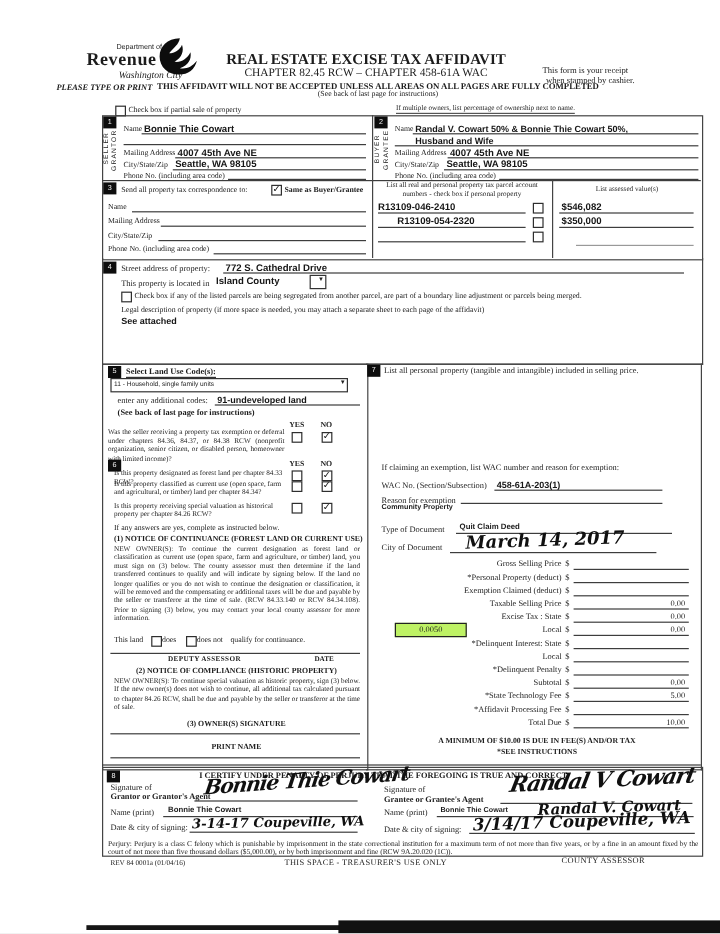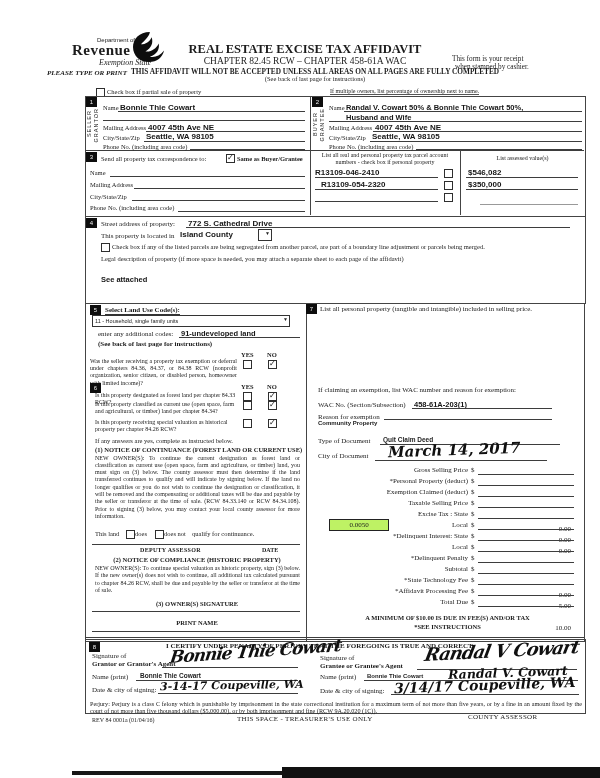--- a/index.html
+++ b/index.html
@@ -23,34 +23,34 @@
   .val{font-family:Liberation Sans, sans-serif;font-size:7.5px;font-weight:bold;color:#161616;}
   .val8{font-family:"Liberation Sans",sans-serif;font-size:8px;font-weight:bold;color:#161616;}
   .hand{font-family:"DejaVu Serif",serif;font-style:italic;font-weight:bold;color:#101010;}
   .ctr{text-align:center;}
   .drop{position:absolute;border:1px solid #333;background:#fff;}
   .droparrow::after{content:"▼";position:absolute;right:1px;top:1px;font-size:5px;color:#222;}
   .feerow{position:absolute;left:305px;width:275px;height:11px;}
   .flabel{position:absolute;right:112px;top:0;font-size:7px;white-space:nowrap;}
   .fdollar{position:absolute;left:166px;top:0;font-size:7px;}
   .fline{position:absolute;left:173px;right:6px;top:8px;border-bottom:1px solid #3d3d3d;}
-  .famount{position:absolute;right:9px;top:0;font-size:7px;font-family:"Liberation Serif",serif;margin-top:26px;}
+  .famount{position:absolute;right:9px;top:0;font-size:7px;font-family:"Liberation Serif",serif;}
   .fratebox{position:absolute;left:24px;top:-2px;width:58px;height:10px;border:1.5px solid #222;
             text-align:center;font-size:7px;line-height:10px;background:#bef264;}
   .mono{font-family:"DejaVu Sans Mono",monospace;}
   .just{text-align:justify;}
 </style>
 </head>
 <body>
 
 <div id="page">
 
   <span class="abs lbl6" style="left:97px;top:37px;font-family:'Liberation Sans',sans-serif;">Department of</span>
   <span class="abs b" style="left:72px;top:42px;font-size:15px;letter-spacing:0.5px;">Revenue</span>
-  <span class="abs" style="left:99px;top:58px;font-size:8px;font-style:italic;">Exemption State</span>
+  <span class="abs" style="left:99px;top:58px;font-size:8px;font-style:italic;">Washington City</span>
   <span class="abs" style="left:131px;top:31px;">
     <svg width="36" height="32" viewBox="0 0 40 36">
         <path d="M21 1 C9 1 2 9 2 18 c0 10 8 17 18 17 c9 0 15-5 17-13 c-5 6 -10 8 -16 7 c8 -3 11 -8 10 -15 c-3 6 -9 10 -15 9 c7 -4 9 -10 7 -16 c-2 5 -7 8 -12 8 c4 -5 9 -8 10 -14 z" fill="#0d0d0d"></path>
       </svg>
   </span>
 
   <span class="abs b ctr" style="left:170px;top:42px;width:270px;font-size:12.5px;">REAL ESTATE EXCISE TAX AFFIDAVIT</span>
   <span class="abs ctr" style="left:170px;top:56px;width:270px;font-size:9.5px;">CHAPTER 82.45 RCW – CHAPTER 458-61A WAC</span>
   <span class="abs b ctr" style="left:95px;top:66.5px;width:440px;font-size:7.3px;">THIS AFFIDAVIT WILL NOT BE ACCEPTED UNLESS ALL AREAS ON ALL PAGES ARE FULLY COMPLETED</span>
   <span class="abs ctr" style="left:190px;top:74.5px;width:250px;font-size:6.5px;">(See back of last page for instructions)</span>
@@ -115,21 +115,21 @@
   <div class="line" style="left:178px;top:211px;width:127px;"></div>
 
   <div class="wrap ctr lbl6" style="left:316px;top:152px;width:138px;line-height:7px;">List all real and personal property tax parcel account numbers - check box if personal property</div>
   <div class="wrap ctr lbl6" style="left:465px;top:155px;width:115px;">List assessed value(s)</div>
   <div id="parcel-rows">
       <span class="abs val8" style="left:315px;top:168px;">R13109-046-2410</span>
       <div class="line" style="left:315px;top:177px;width:123px;"></div>
       <span class="cb" style="left:444px;top:169px;"></span>
       <span class="abs val8" style="left:468px;top:168px;">$546,082</span>
       <div class="line" style="left:466px;top:177px;width:112px;"></div>
-      <span class="abs val8" style="left:321px;top:180px;">R13109-054-2320</span>
+      <span class="abs val8" style="left:331px;top:180px;">R13109-054-2320</span>
       <div class="line" style="left:315px;top:189px;width:123px;"></div>
       <span class="cb" style="left:444px;top:181px;"></span>
       <span class="abs val8" style="left:468px;top:180px;">$350,000</span>
       <div class="line" style="left:466px;top:189px;width:112px;"></div>
     </div>
 
   <div class="line" style="left:315px;top:201px;width:123px;"></div>
   <span class="cb" style="left:444px;top:193px;"></span>
   <div class="dline" style="left:480px;top:204px;width:98px;"></div>
 
@@ -137,21 +137,21 @@
   <span class="sq" style="left:86px;top:218px;">4</span>
   <span class="abs lbl7" style="left:101px;top:220px;">Street address of property:</span>
   <span class="abs val8" style="left:188px;top:218.5px;">772 S. Cathedral Drive</span>
   <div class="line" style="left:186px;top:227px;width:384px;"></div>
   <span class="abs lbl7" style="left:101px;top:231.5px;">This property is located in</span>
   <span class="abs val8" style="left:180px;top:230px;">Island County</span>
   <span class="drop droparrow" style="left:258px;top:229px;width:12px;height:10px;"></span>
   <span class="cb" style="left:101px;top:242.5px;"></span>
   <span class="abs lbl" style="left:112px;top:243px;">Check box if any of the listed parcels are being segregated from another parcel, are part of a boundary line adjustment or parcels being merged.</span>
   <span class="abs lbl" style="left:101px;top:255px;">Legal description of property (if more space is needed, you may attach a separate sheet to each page of the affidavit)</span>
-  <span class="abs val" style="left:101px;top:275px;">See attached</span>
+  <span class="abs val" style="left:101px;top:263px;">See attached</span>
 
   <div class="box" style="left:85px;top:303px;width:220px;height:337px;"></div>
   <div class="box" style="left:305px;top:303px;width:279px;height:337px;border-left:none;"></div>
 
   <span class="sq" style="left:90px;top:305px;">5</span>
   <span class="abs lbl7 b" style="left:105px;top:306px;border-bottom:1px solid #333;">Select Land Use Code(s):</span>
   <div class="drop droparrow" style="left:92px;top:315px;width:196px;height:10px;">
     <span class="abs" style="left:2px;top:2px;font-size:5.5px;font-family:'Liberation Sans',sans-serif;">11 - Household, single family units</span>
   </div>
   <span class="abs lbl7" style="left:98px;top:330px;">enter any additional codes:</span>

